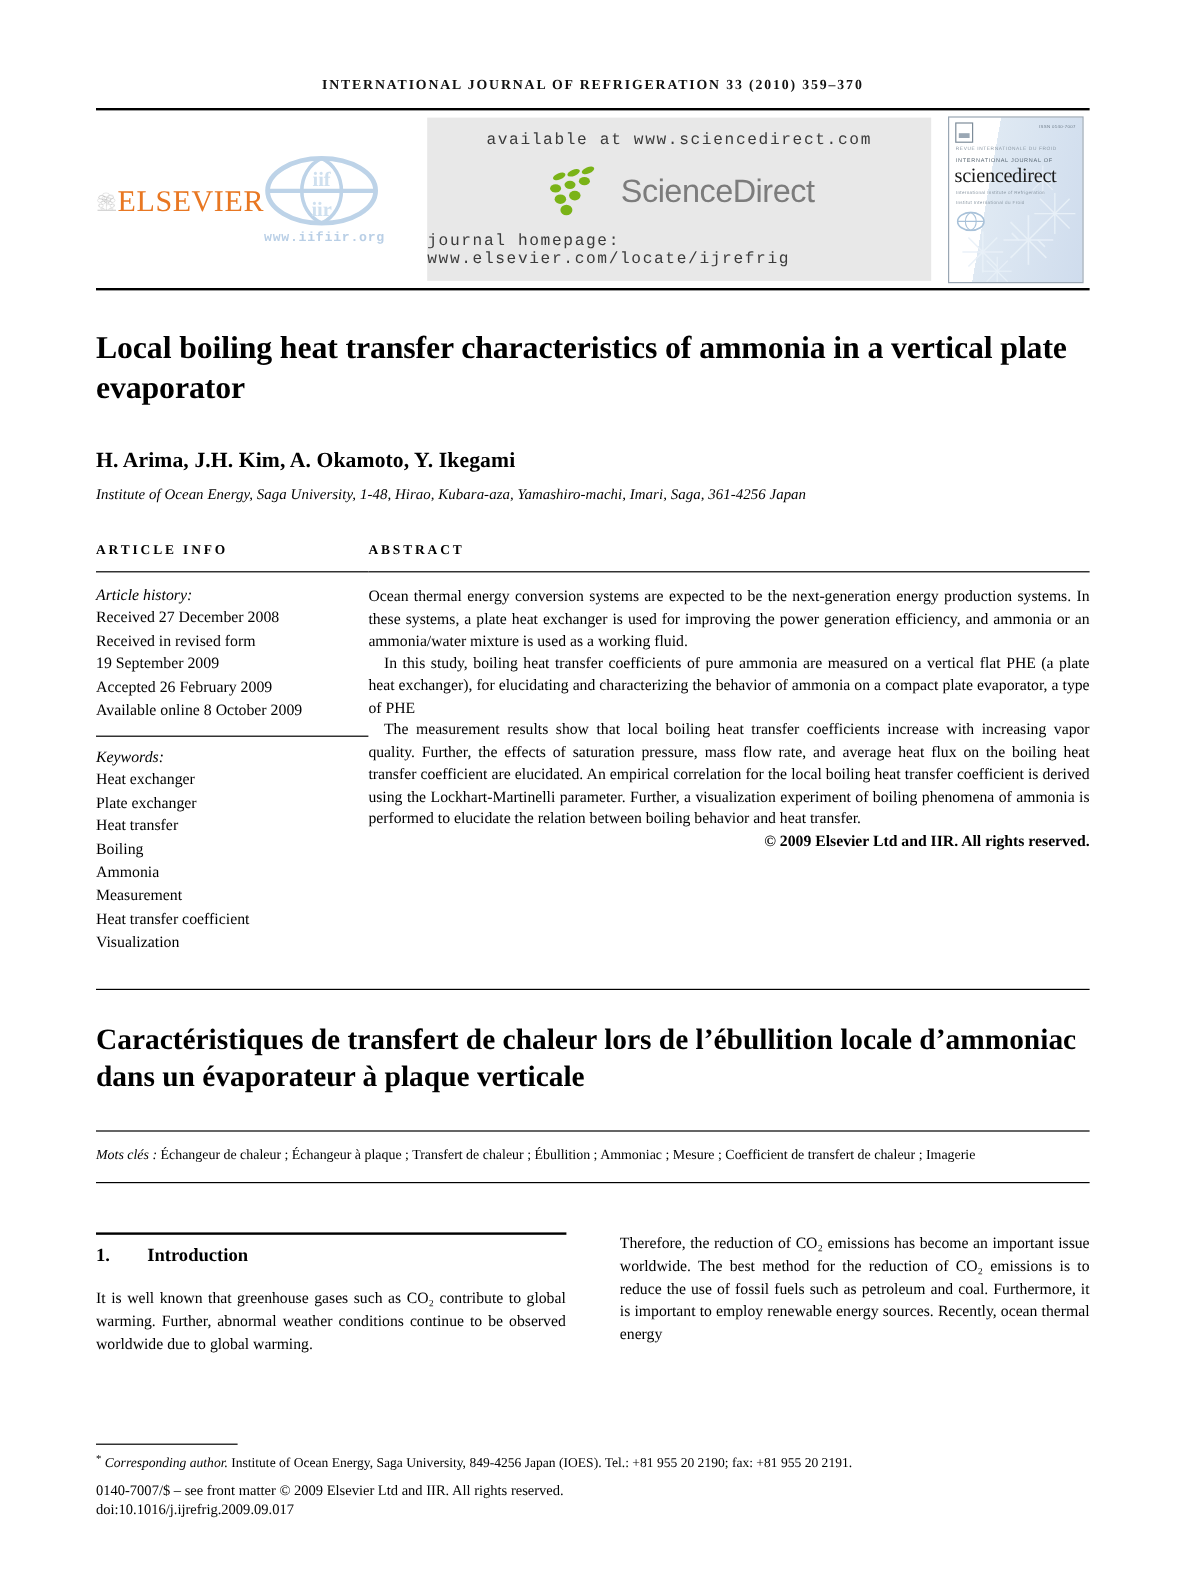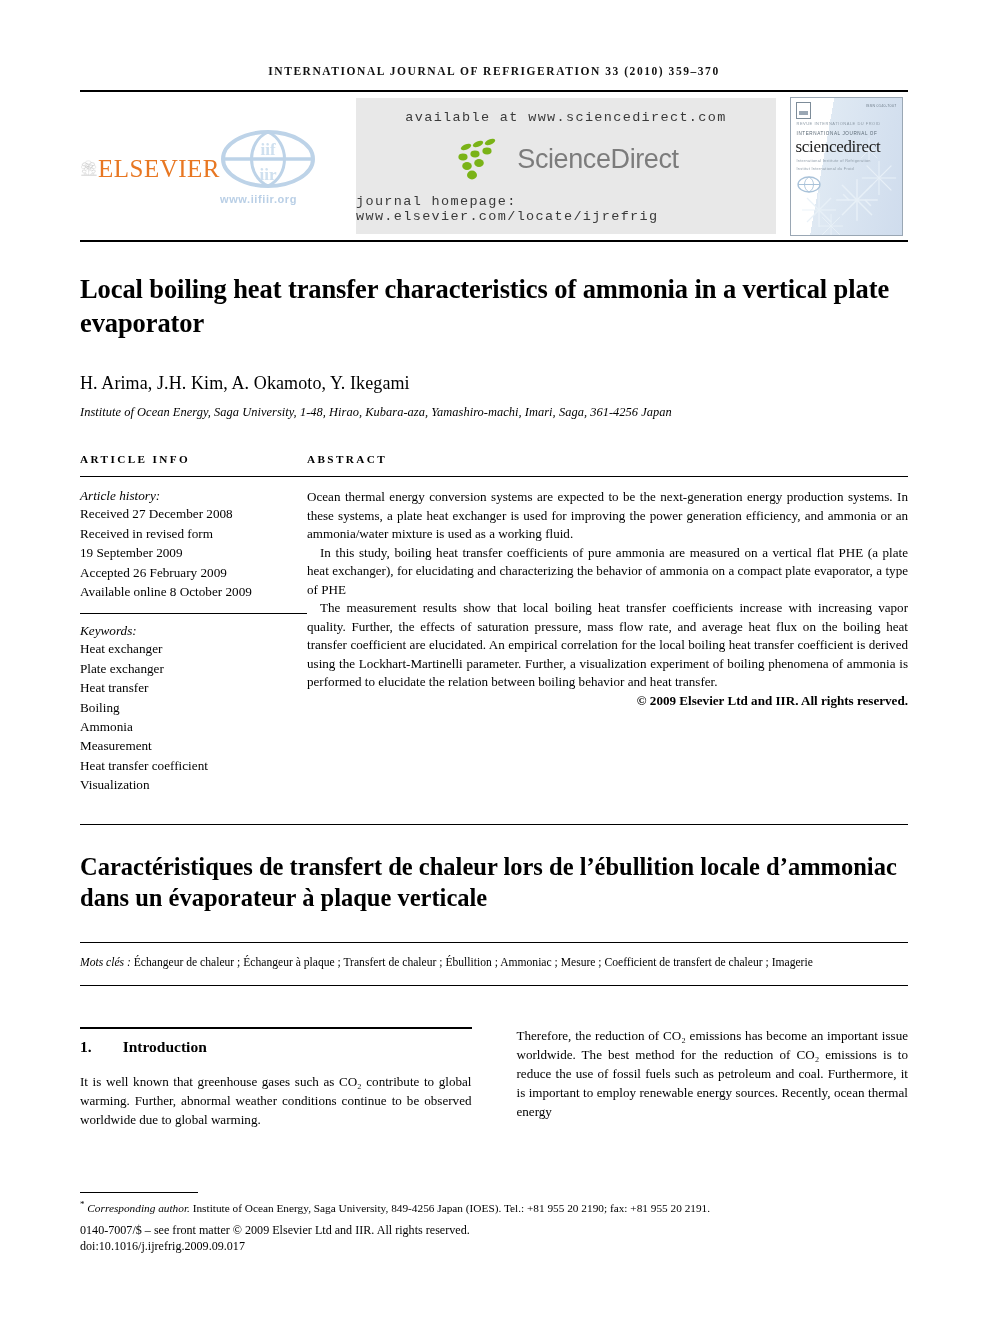--- a/index.html
+++ b/index.html
@@ -68,21 +68,21 @@
     display: flex;
     flex-direction: column;
     align-items: flex-start;
     justify-content: center;
     box-sizing: border-box;
   }
   .iir-url {
     color: #b9cfe6;
     font-size: 11px;
     letter-spacing: 0.6px;
-    font-family: Liberation Sans, sans-serif;
+    font-family: Liberation Mono, monospace;
     font-weight: bold;
     margin-top: 3px;
   }
   .mast-center {
     flex: 1;
     background: #e8e8e8;
     margin: 6px 8px 6px 8px;
     display: flex;
     flex-direction: column;
     align-items: center;
@@ -173,21 +173,21 @@
   
   .article-title {
     font-size: 26.5px;
     line-height: 1.27;
     font-weight: bold;
     margin-top: 31px;
     letter-spacing: -0.1px;
   }
   .authors {
     font-size: 18px;
-    font-weight: normal;
+    font-weight: bold;
     margin-top: 33px;
     letter-spacing: 0.1px;
   }
   .affiliation {
     font-size: 12.4px;
     font-style: italic;
     margin-top: 11px;
     letter-spacing: 0.05px;
   }
 
@@ -294,21 +294,21 @@
     margin-top: 17px;
   }
   .body-text p { margin: 0; }
   .right-pad { padding-top: 0px; }
 
   
   .footnotes {
     position: absolute;
     left: 80px;
     right: 80px;
-    bottom: 68px;
+    bottom: 56px;
   }
   .fn-rule {
     border-top: 0.9px solid #000;
     width: 118px;
     margin-bottom: 5px;
   }
   .fn-line {
     font-size: 11.3px;
     line-height: 1.43;
     padding-left: 12px;

